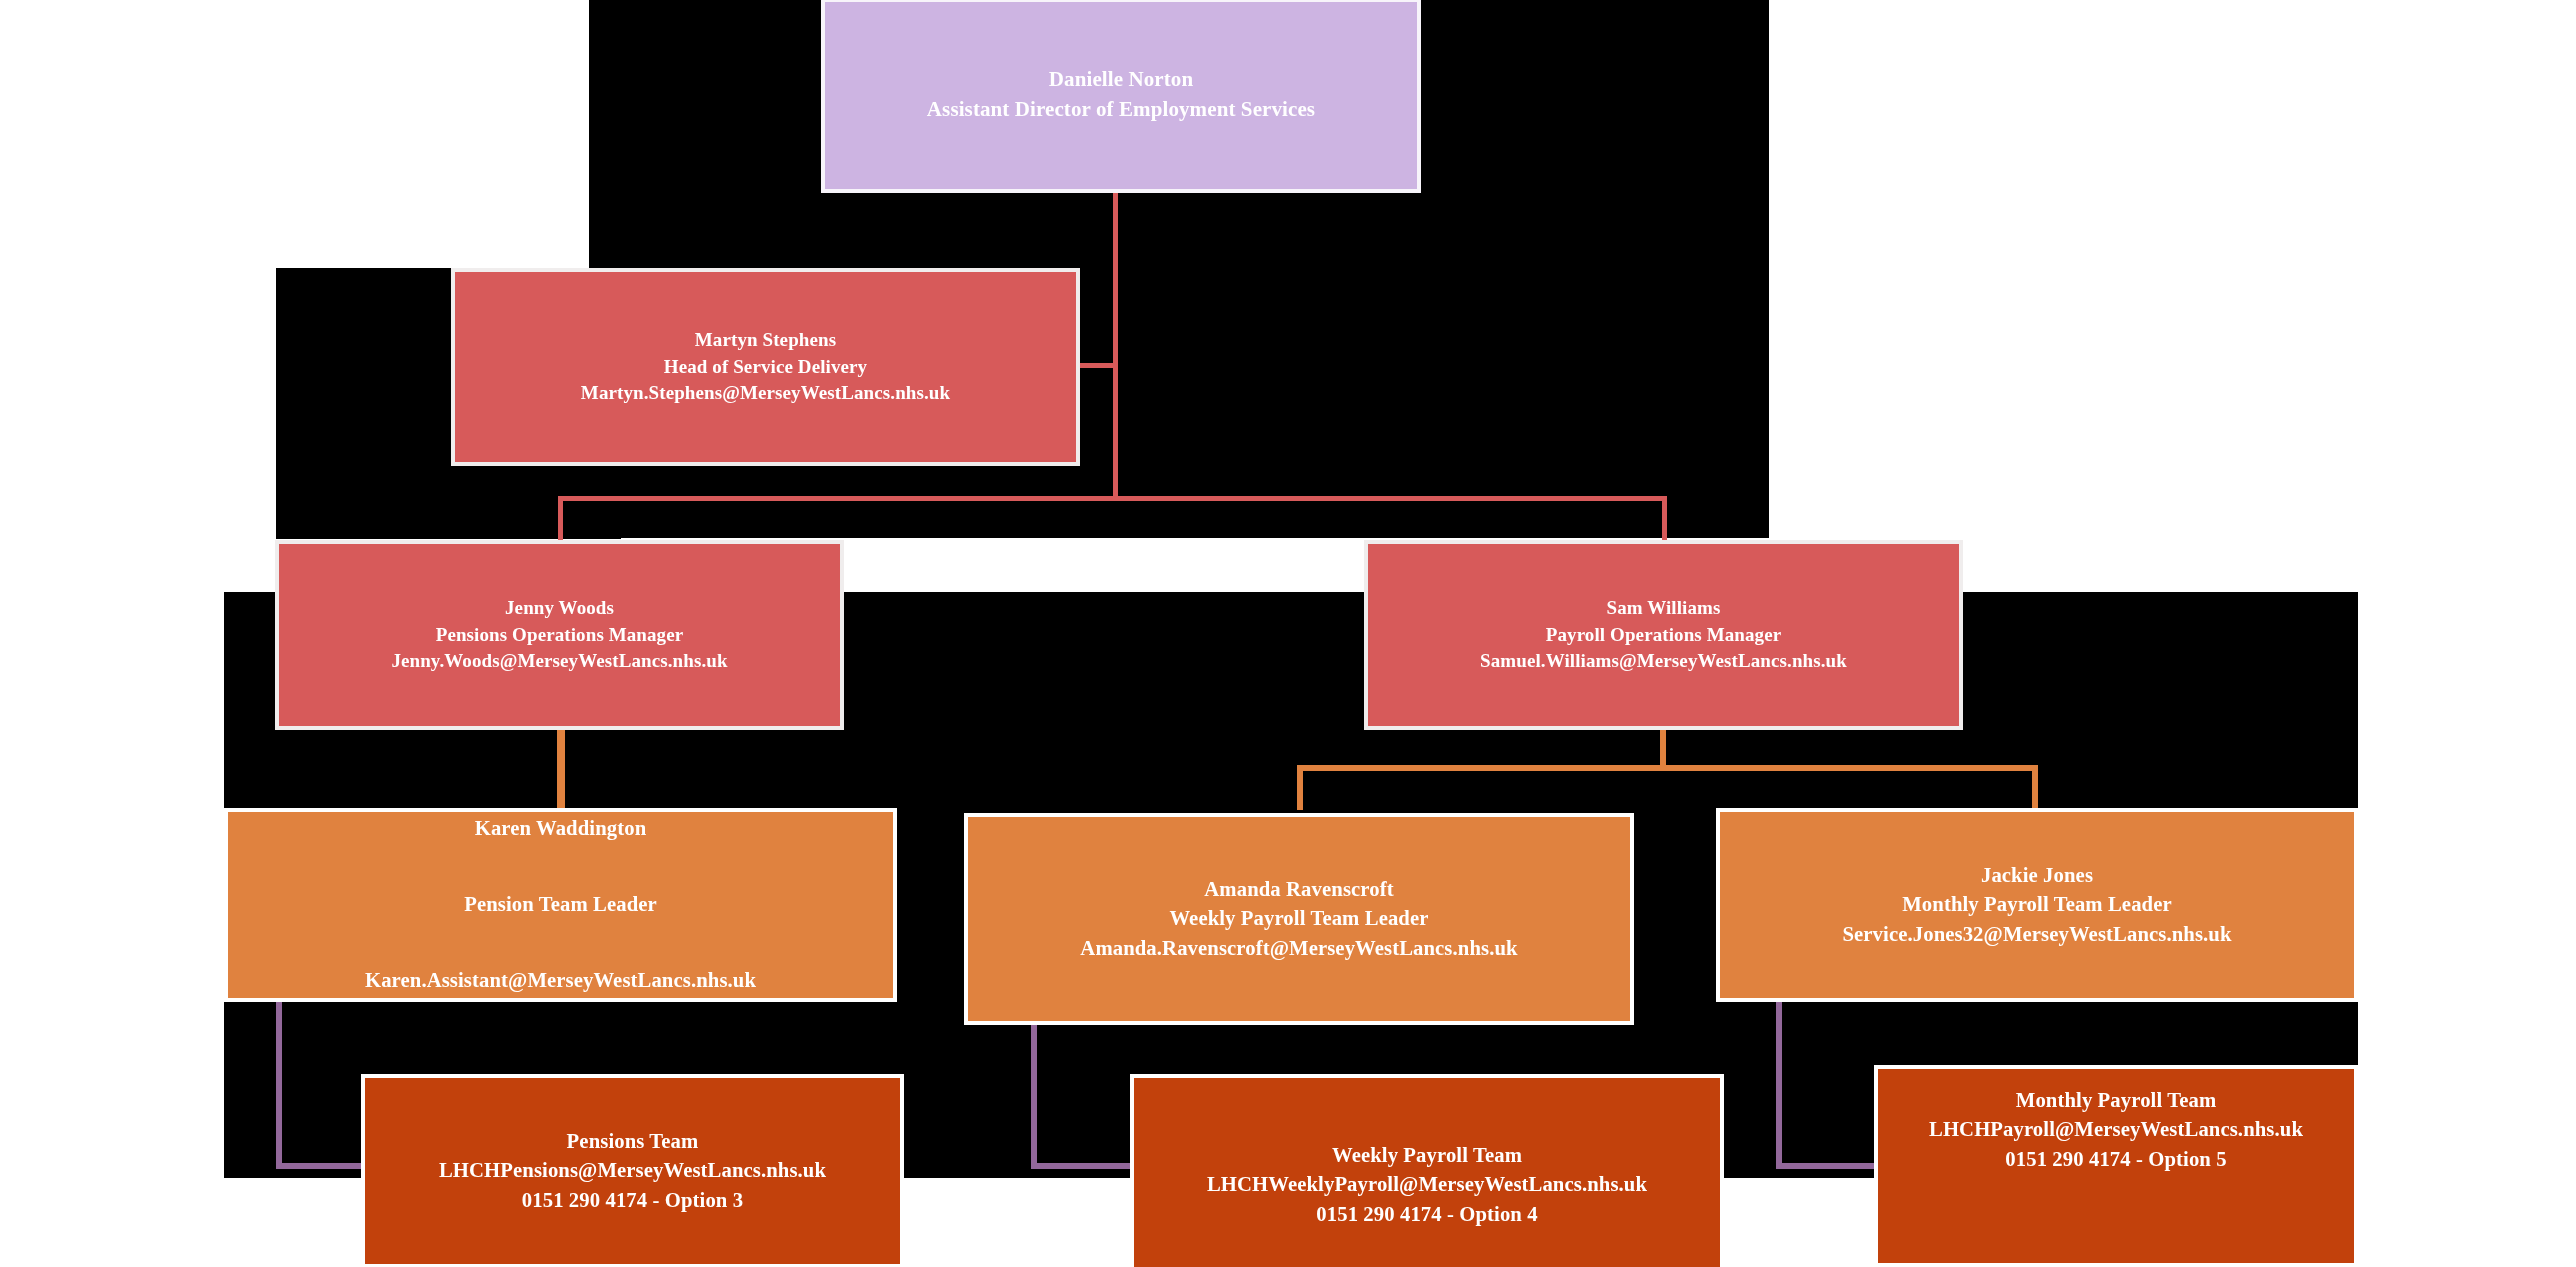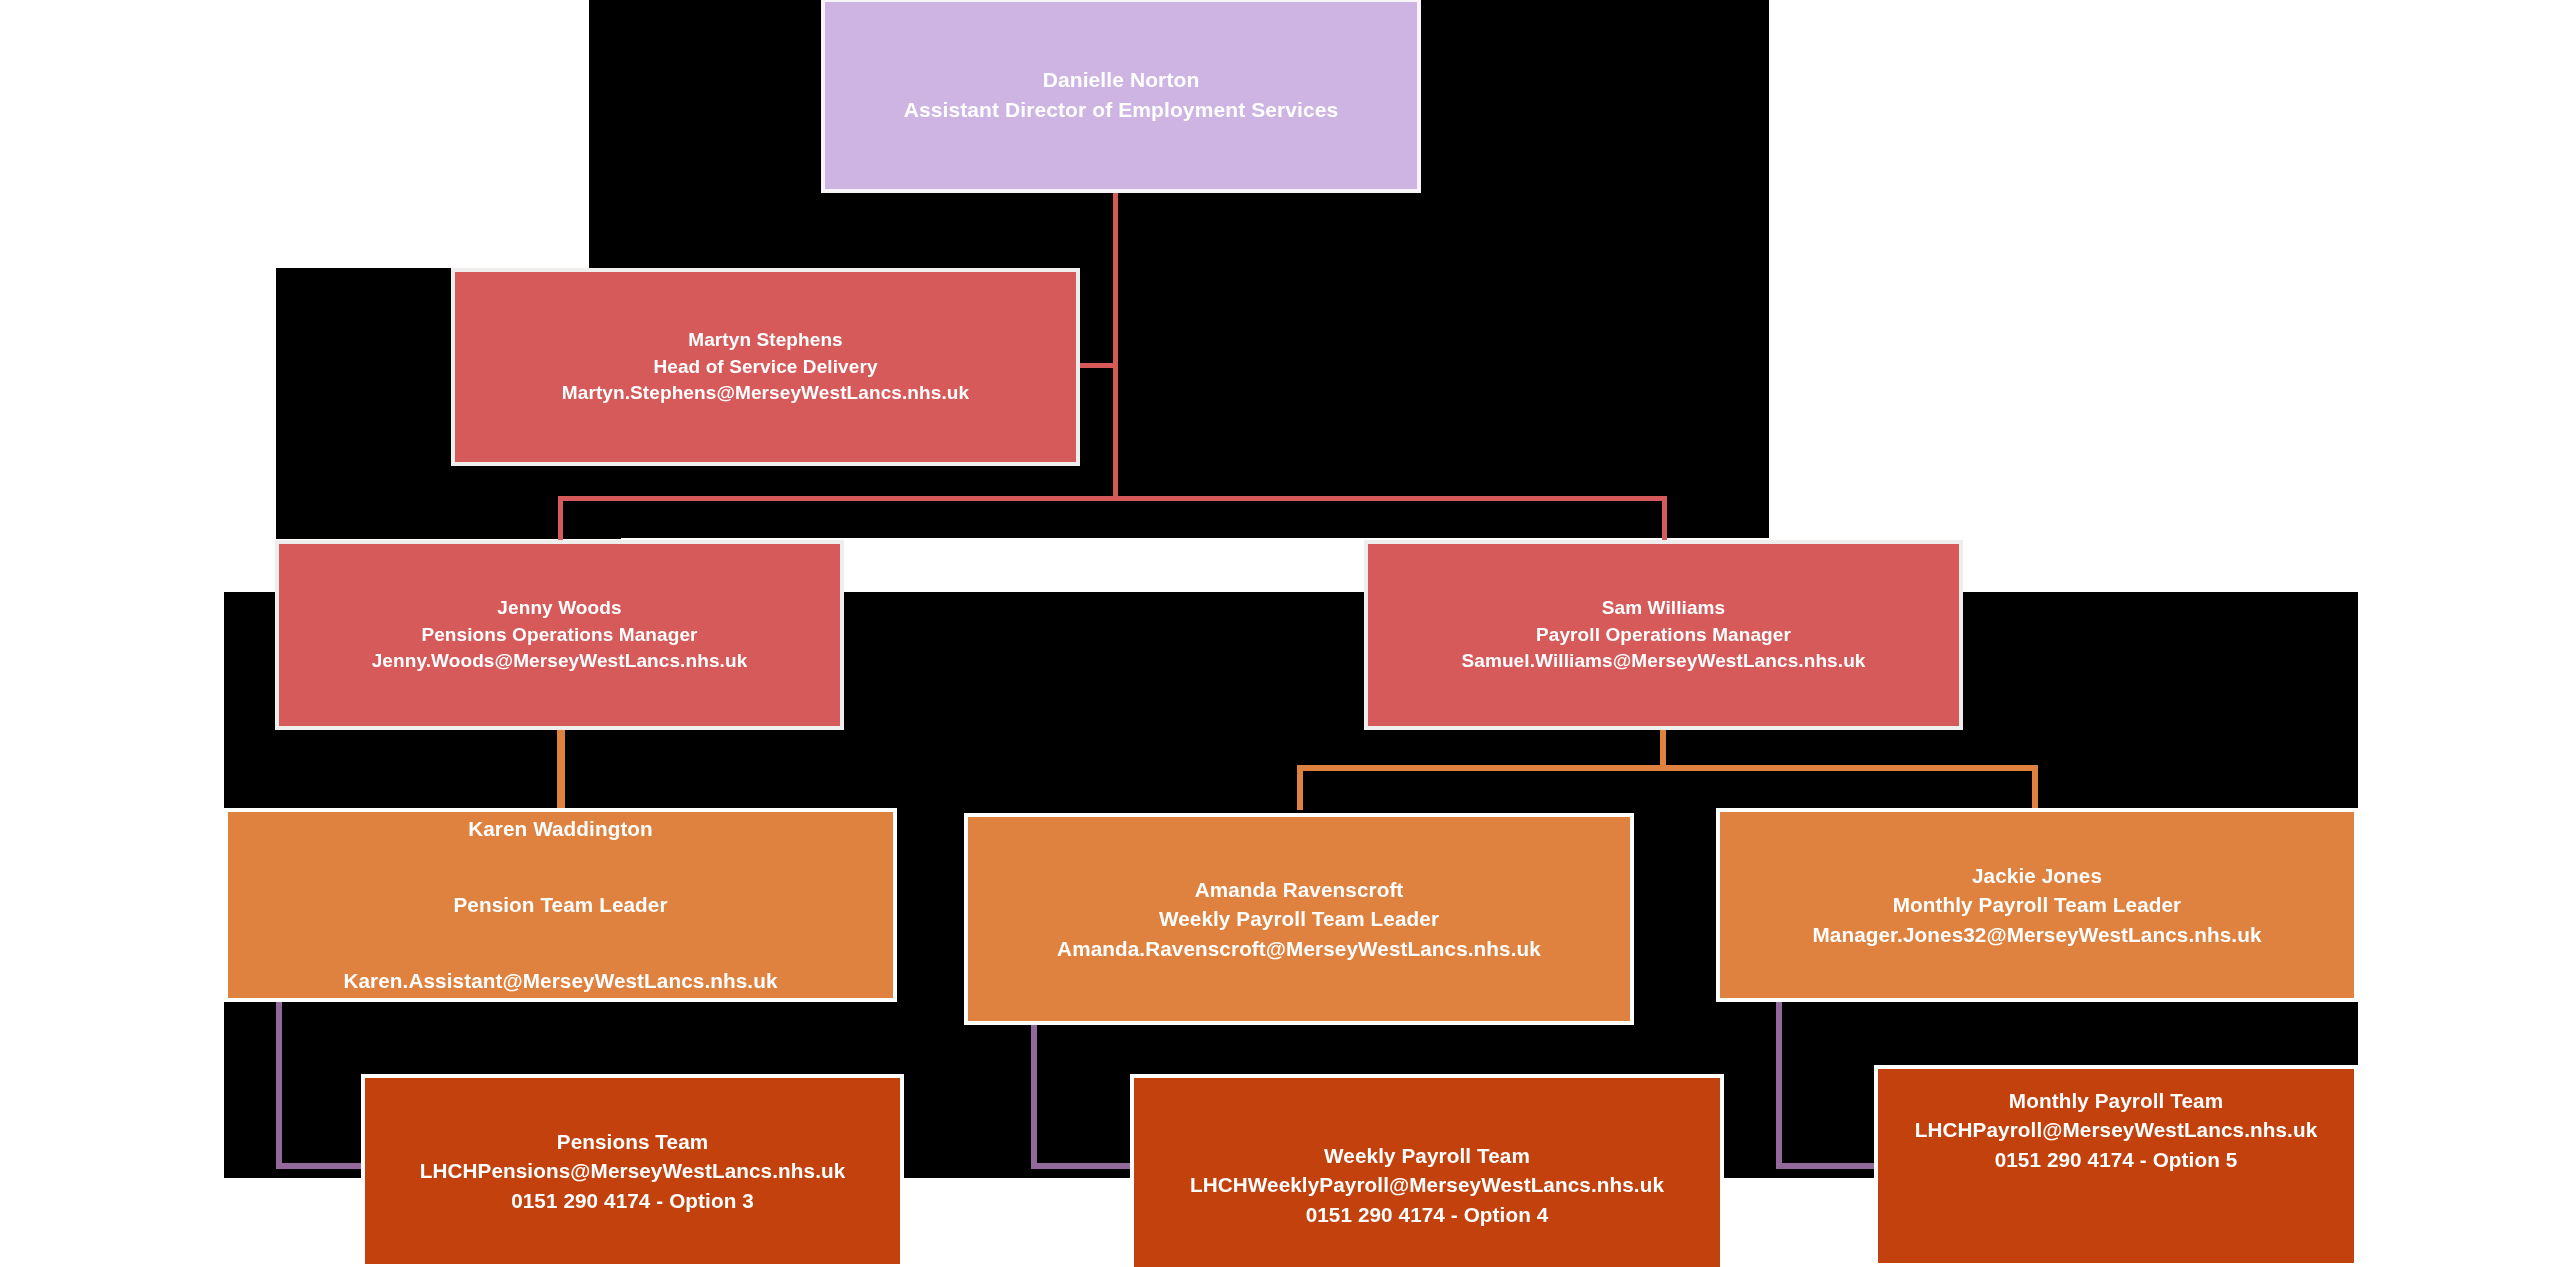--- a/index.html
+++ b/index.html
@@ -6,21 +6,21 @@
     margin: 0;
     padding: 0;
     background: #ffffff;
   }
   #canvas {
     position: relative;
     width: 2576px;
     height: 1268px;
     background: #ffffff;
     overflow: hidden;
-    font-family: Liberation Sans, sans-serif;
+    font-family: Liberation Serif, serif;
   }
 
   
   .blackblock {
     position: absolute;
     background: #000000;
   }
 
   
   .conn {
@@ -126,21 +126,21 @@
 
   <div class="node orange" style="left:964px; top:813px; width:670px; height:212px;">
     <span class="line fs-small">Amanda Ravenscroft</span>
     <span class="line fs-small">Weekly Payroll Team Leader</span>
     <span class="line fs-small">Amanda.Ravenscroft@MerseyWestLancs.nhs.uk</span>
   </div>
 
   <div class="node orange" style="left:1716px; top:808px; width:642px; height:194px;">
     <span class="line fs-small">Jackie Jones</span>
     <span class="line fs-small">Monthly Payroll Team Leader</span>
-    <span class="line fs-small">Manager.Jones32@MerseyWestLancs.nhs.uk</span>
+    <span class="line fs-small">Service.Jones32@MerseyWestLancs.nhs.uk</span>
   </div>
 
   <div class="node purple" style="left:361px; top:1074px; width:543px; height:194px;">
     <span class="line fs-small">Pensions Team</span>
     <span class="line fs-small">LHCHPensions@MerseyWestLancs.nhs.uk</span>
     <span class="line fs-small">0151 290 4174 - Option 3</span>
   </div>
 
   <div class="node purple" style="left:1130px; top:1074px; width:594px; height:222px;">
     <span class="line fs-small">Weekly Payroll Team</span>

